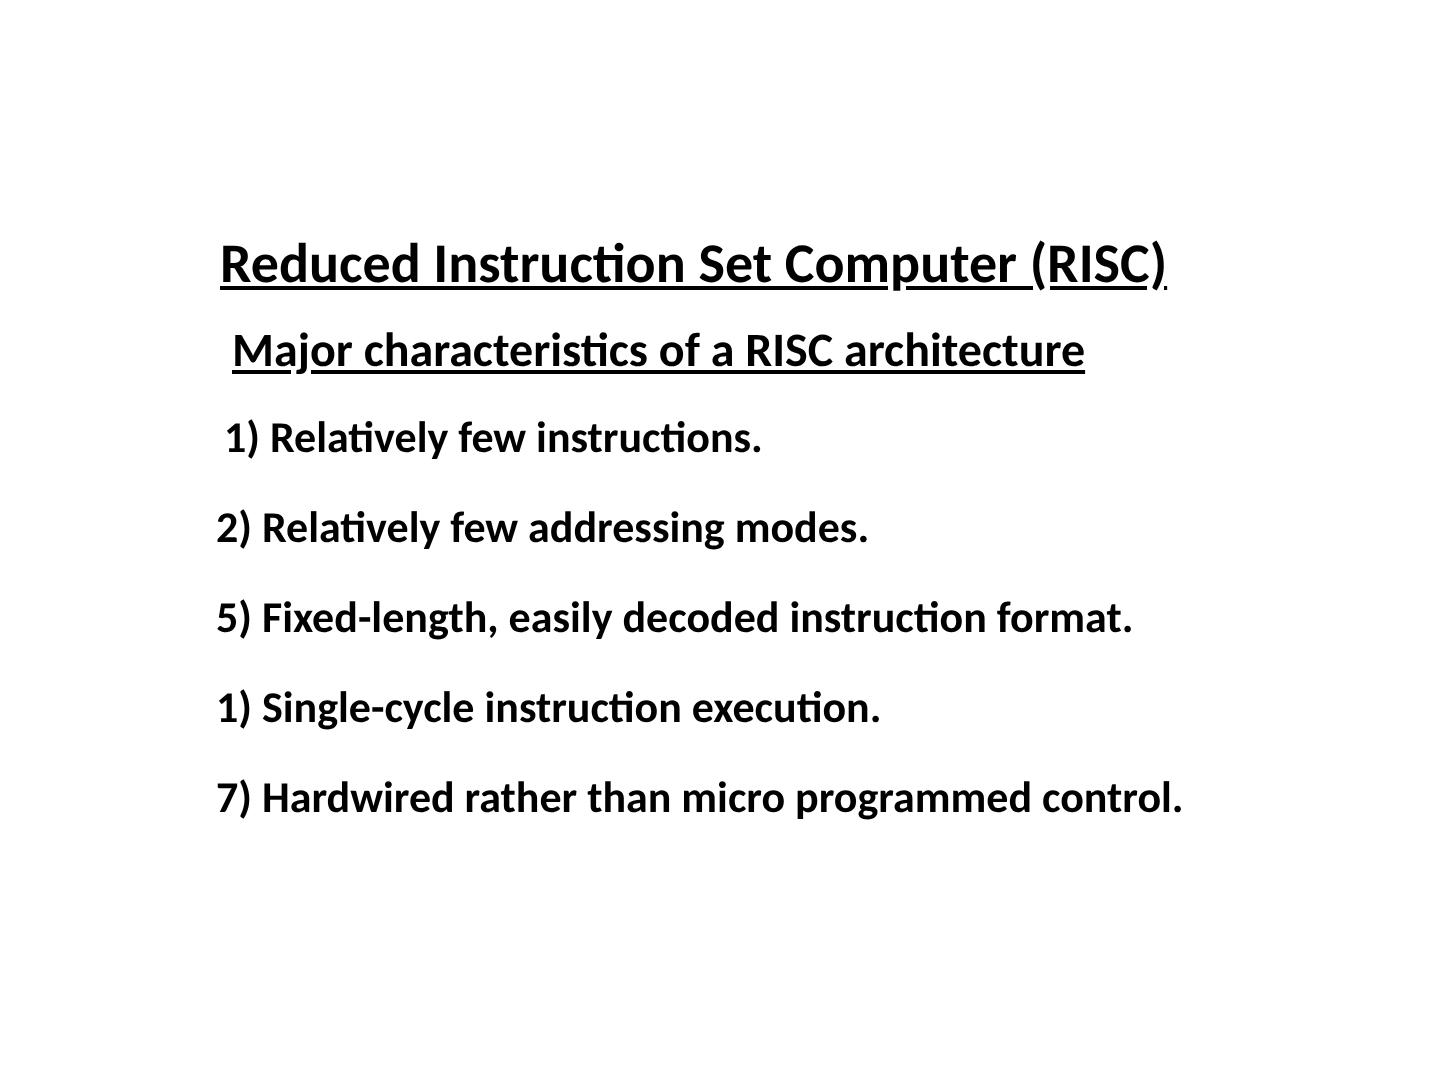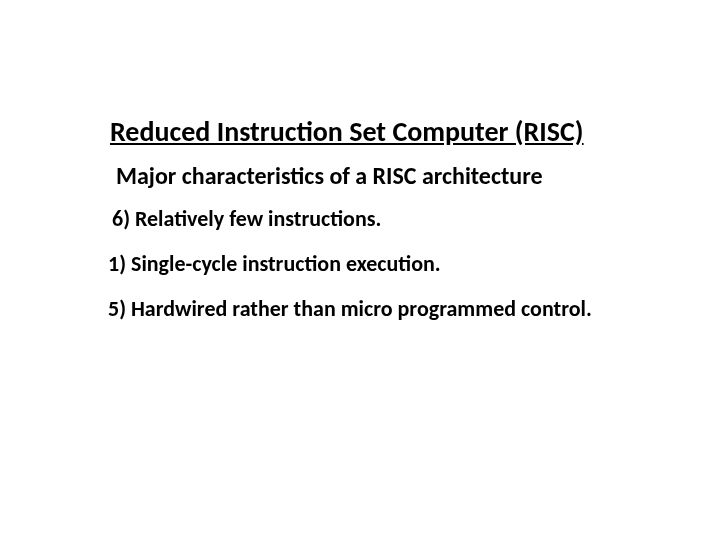--- a/index.html
+++ b/index.html
@@ -17,36 +17,39 @@
       font-size: 28px;
       font-weight: 700;
       text-decoration: underline;
       margin-bottom: 10px;
       margin-left: 6px;
     }
     .subtitle {
       font-size: 24px;
       font-weight: 700;
       margin-bottom: 8px;
+      text-decoration: underline;
     }
     .list {
       list-style: none;
     }
     .list-item {
       font-size: 22px;
       font-weight: 700;
       line-height: 1.5;
       margin-left: -8px;
     }
     .list-item:first-child {
       margin-left: -4px;
     }
   </style>
 </head>
 <body>
 
 <h1 class="title">Reduced Instruction Set Computer (RISC)</h1>
 <h2 class="subtitle">Major characteristics of a RISC architecture</h2>
 <ul class="list">
-  <li class="list-item"> 6) Relatively few instructions.</li>
+  <li class="list-item"> 1) Relatively few instructions.</li>
+  <li class="list-item">2) Relatively few addressing modes.</li>
+  <li class="list-item">5) Fixed-length, easily decoded instruction format.</li>
   <li class="list-item">1) Single-cycle instruction execution.</li>
-  <li class="list-item">5) Hardwired rather than micro programmed control.</li>
+  <li class="list-item">7) Hardwired rather than micro programmed control.</li>
 </ul>
 
 </body></html>

